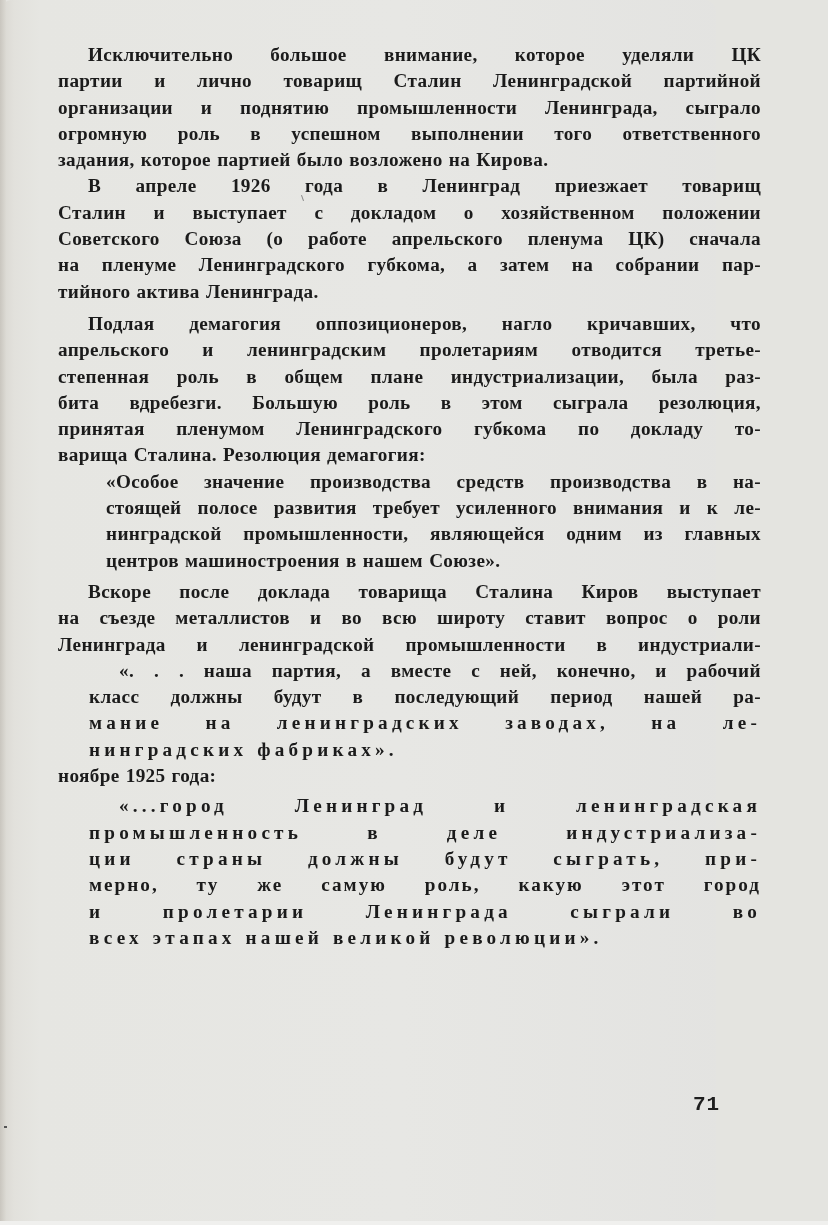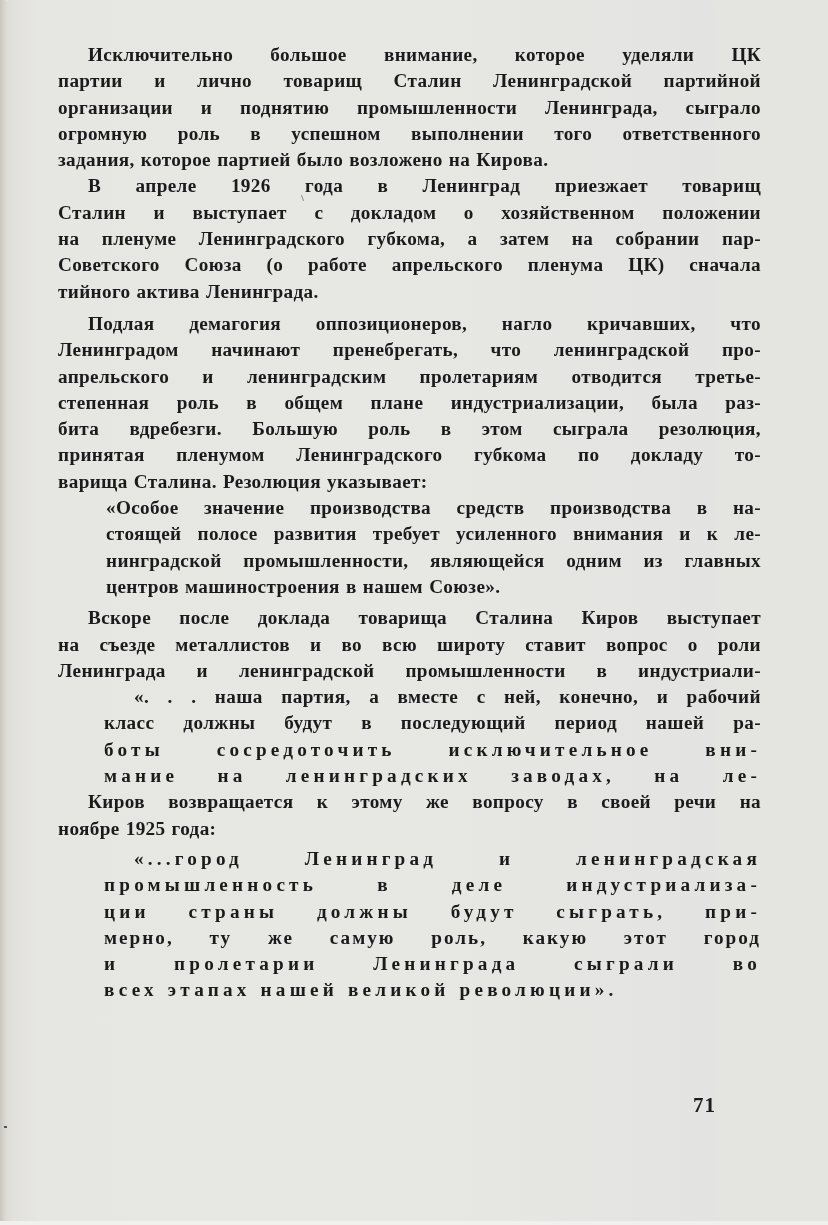--- a/index.html
+++ b/index.html
@@ -61,29 +61,29 @@
       text-align: justify;
       text-align-last: justify;
       white-space: nowrap;
       height: 26.3px;
     }
     .line.last {
       text-align-last: left;
     }
     .indent-first { padding-left: 30px; }
     .quote-block .line { padding-left: 0; margin-left: 48px; }
-    .q-indent { margin-left: 46px; }
+    .q-indent { margin-left: 31px; }
     .spaced .line {
       letter-spacing: 4.2px;
     }
     .page-number {
       position: absolute;
       left: 693px;
       top: 1093px;
-      font-family: Liberation Serif, serif;
+      font-family: Liberation Mono, monospace;
       font-size: 21px;
       font-weight: bold;
       color: #1e1e1e;
       letter-spacing: 1px;
     }
     .tick {
       position: absolute;
       left: 302px; top: 195px;
       width: 1px; height: 6px;
       background: #888;
@@ -104,61 +104,59 @@
       <span class="line indent-first">Исключительно большое внимание, которое уделяли ЦК</span>
       <span class="line">партии и лично товарищ Сталин Ленинградской партийной</span>
       <span class="line">организации и поднятию промышленности Ленинграда, сыграло</span>
       <span class="line">огромную роль в успешном выполнении того ответственного</span>
       <span class="line last">задания, которое партией было возложено на Кирова.</span>
     </p>
 
     <p class="para">
       <span class="line indent-first">В апреле 1926 года в Ленинград приезжает товарищ</span>
       <span class="line">Сталин и выступает с докладом о хозяйственном положении</span>
+      <span class="line">Советского Союза (о работе апрельского пленума ЦК) сначала</span>
       <span class="line">на пленуме Ленинградского губкома, а затем на собрании пар-</span>
-      <span class="line">Советского Союза (о работе апрельского пленума ЦК) сначала</span>
       <span class="line last">тийного актива Ленинграда.</span>
     </p>
 
     <div style="height:6px"></div>
 
     <p class="para">
       <span class="line indent-first">Подлая демагогия оппозиционеров, нагло кричавших, что</span>
-      <span class="line">Ленинградом начинают пренебрегать, что ленинградской про-</span>
       <span class="line">апрельского и ленинградским пролетариям отводится третье-</span>
       <span class="line">степенная роль в общем плане индустриализации, была раз-</span>
       <span class="line">бита вдребезги. Большую роль в этом сыграла резолюция,</span>
       <span class="line">принятая пленумом Ленинградского губкома по докладу то-</span>
-      <span class="line last">варища Сталина. Резолюция указывает:</span>
+      <span class="line last">варища Сталина. Резолюция демагогия:</span>
     </p>
 
     <p class="para quote-block">
       <span class="line indent-first">«Особое значение производства средств производства в на-</span>
       <span class="line">стоящей полосе развития требует усиленного внимания и к ле-</span>
       <span class="line">нинградской промышленности, являющейся одним из главных</span>
       <span class="line last">центров машиностроения в нашем Союзе».</span>
     </p>
 
     <div style="height:5px"></div>
 
     <p class="para">
       <span class="line indent-first">Вскоре после доклада товарища Сталина Киров выступает</span>
       <span class="line">на съезде металлистов и во всю широту ставит вопрос о роли</span>
       <span class="line">Ленинграда и ленинградской промышленности в индустриали-</span>
     </p>
 
     <div class="para q-indent spaced">
       <span class="line indent-first" style="letter-spacing:0.4px">«. . . наша партия, а вместе с ней, конечно, и рабочий</span>
       <span class="line" style="letter-spacing:0.4px">класс должны будут в последующий период нашей ра-</span>
-      <span class="line">боты сосредоточить исключительное вни-</span>
       <span class="line">мание на ленинградских заводах, на ле-</span>
+      <span class="line last">нинградских фабриках».</span>
     </div>
 
     <p class="para">
-      <span class="line indent-first">Киров возвращается к этому же вопросу в своей речи на</span>
       <span class="line last">ноябре 1925 года:</span>
     </p>
 
     <div style="height:4px"></div>
 
     <div class="para q-indent spaced">
       <span class="line indent-first">«...город Ленинград и ленинградская</span>
       <span class="line">промышленность в деле индустриализа-</span>
       <span class="line">ции страны должны будут сыграть, при-</span>
       <span class="line" style="letter-spacing:2px">мерно, ту же самую роль, какую этот город</span>

